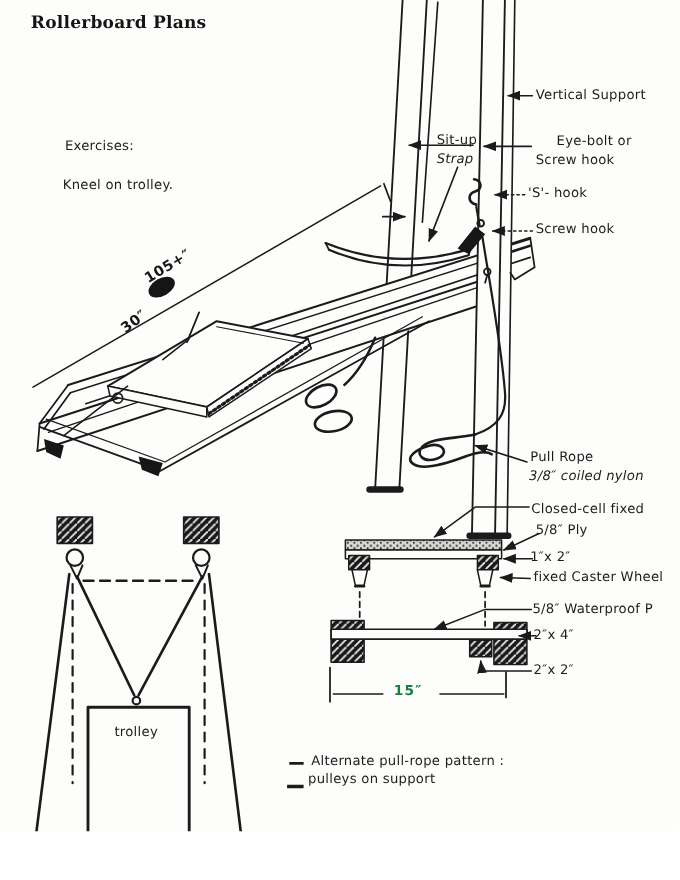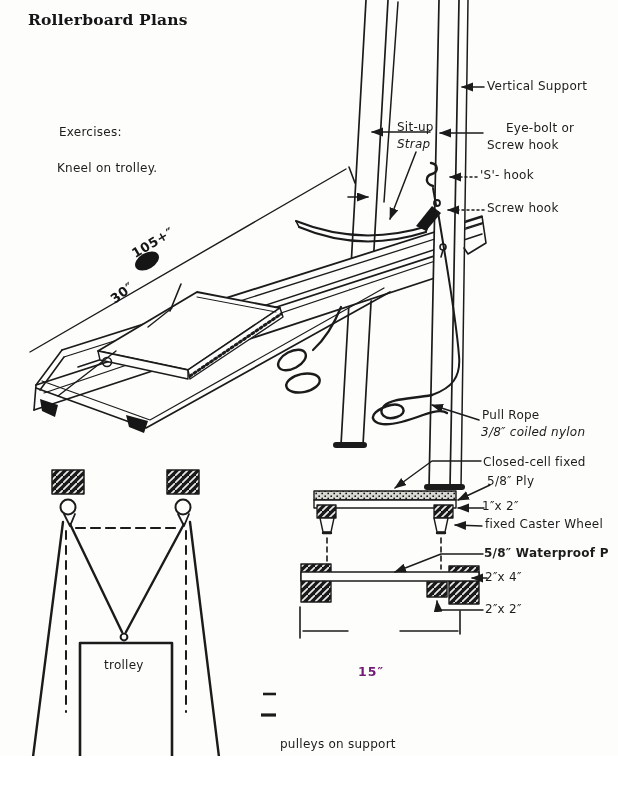--- a/index.html
+++ b/index.html
@@ -7,21 +7,21 @@
         font-family:"DejaVu Sans",sans-serif;color:#1b1b1b;text-align:right;}
   .page svg.draw{position:absolute;left:0;top:0;z-index:1;}
   .lbl{position:absolute;z-index:2;font-size:12px;line-height:1.2;letter-spacing:.25px;
        white-space:nowrap;color:#1c1c1c;}
   .lbl.md{font-size:12px;}
   .title{position:absolute;z-index:2;font-family:"DejaVu Serif",serif;font-weight:bold;
          font-size:15.5px;letter-spacing:.2px;white-space:nowrap;color:#151515;}
   .dim{position:absolute;z-index:2;font-size:13px;font-weight:bold;white-space:nowrap;
        transform-origin:left center;color:#161616;letter-spacing:.5px;}
   .dim15{position:absolute;z-index:2;font-size:12.5px;font-weight:bold;white-space:nowrap;
-       color:#701a75;letter-spacing:1px;margin-top:44px;}
+       color:#15803d;letter-spacing:1px;}
 </style>
 </head>
 <body>
 
 <div class="page">
 
   <svg class="draw" width="618" height="800" viewBox="0 0 618 800">
     <defs>
       <marker id="arr" markerUnits="userSpaceOnUse" markerWidth="13" markerHeight="10" refX="11" refY="4.5" orient="auto">
         <path d="M0,0 L12,4.5 L0,9 Z" fill="#1b1b1b"></path>
@@ -208,20 +208,21 @@
 
   <div class="dim" style="left:133px;top:247px;transform:rotate(-31deg);">105+″</div>
   <div class="dim" style="left:112px;top:293px;transform:rotate(-37deg);">30″</div>
 
   <div class="lbl md" style="left:104px;top:658px;">trolley</div>
 
   <div class="lbl" style="left:483px;top:455px;">Closed-cell fixed</div>
   <div class="lbl" style="left:487px;top:474px;">5/8″ Ply</div>
   <div class="lbl" style="left:482px;top:499px;">1″x 2″</div>
   <div class="lbl" style="left:485px;top:517px;">fixed Caster Wheel</div>
-  <div class="lbl" style="left:484px;top:546px;font-weight:bold;">5/8″ Waterproof P</div>
+  <div class="lbl" style="left:484px;top:546px;">5/8″ Waterproof P</div>
   <div class="lbl" style="left:485px;top:570px;">2″x 4″</div>
   <div class="lbl" style="left:485px;top:602px;">2″x 2″</div>
   <div class="dim15" style="left:358px;top:620px;">15″</div>
 
-  <div class="lbl md" style="left:280px;top:701px;margin-top:36px;">pulleys on support</div>
+  <div class="lbl md" style="left:283px;top:684px;">Alternate pull-rope pattern :</div>
+  <div class="lbl md" style="left:280px;top:701px;">pulleys on support</div>
 
 </div>
 
 </body></html>

